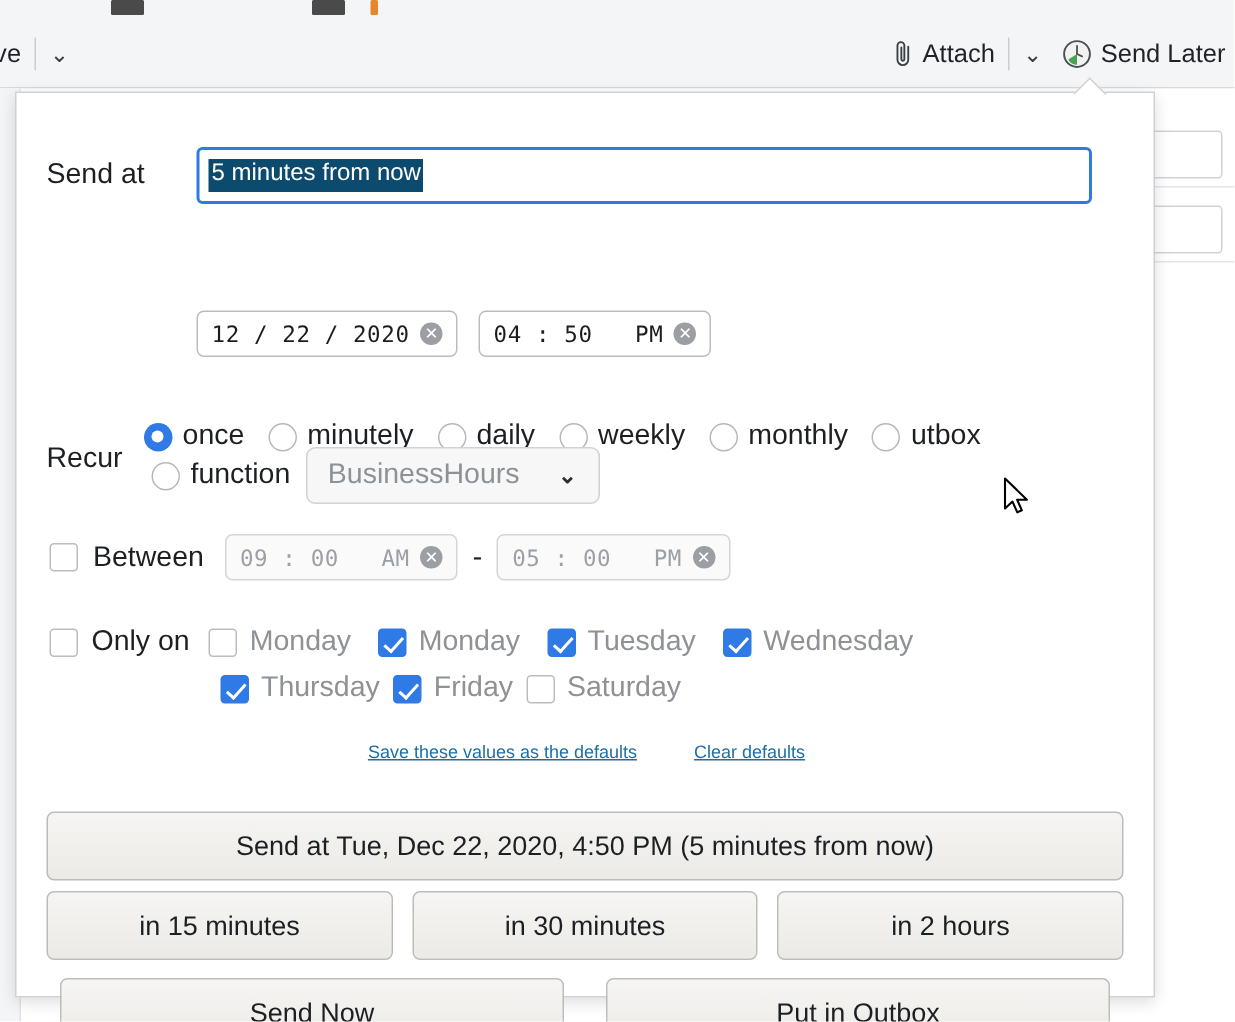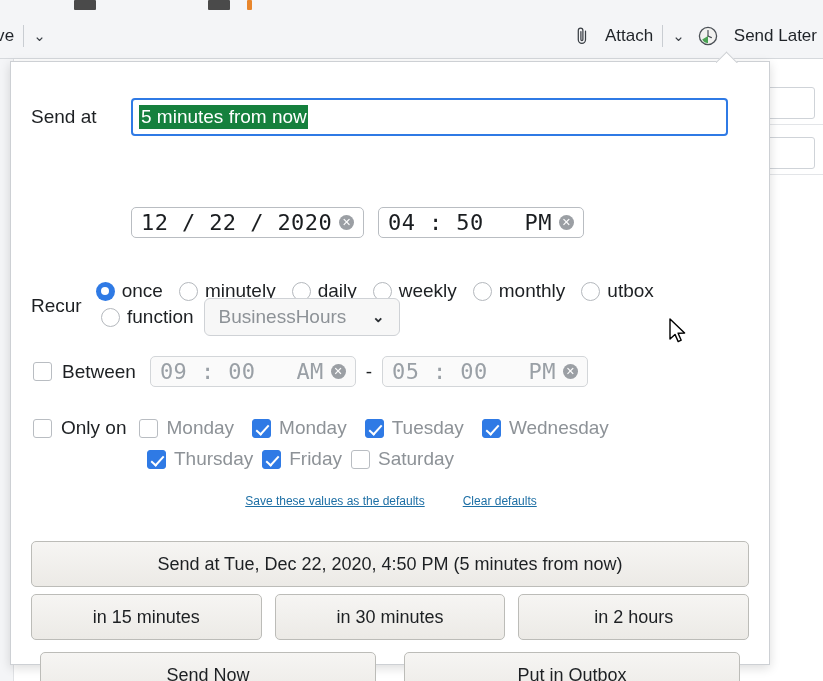--- a/index.html
+++ b/index.html
@@ -36,21 +36,21 @@
     margin-left: -4px;
   }
   .tb-sep {
     width: 1px; height: 22px; background: #c9cdd2; margin: 0 9px;
   }
   .tb-chev { font-size: 15px; color: #3a3f45; }
   .tb-right {
     margin-left: auto; display: flex; align-items: center; padding-right: 6px;
   }
   .tb-item {
-    display: flex; align-items: center; gap: 16px;
+    display: flex; align-items: center; gap: 6px;
     font-size: 17px; color: #1f2328;
   }
   .tb-item .lbl { white-space: nowrap; }
   .clip-icon { width: 14px; height: 20px; position: relative; display: inline-block; }
   .clock-icon { width: 20px; height: 20px; position: relative; display: inline-block; }
 
   
   .bg-body {
     position: absolute; left: 0; top: 59px; width: 823px; height: 622px;
     background: #ffffff;
@@ -99,37 +99,37 @@
   .lbl-sendat {
     font-size: 19px; color: #1d2023; width: 100px; flex: 0 0 auto;
   }
   .input-sendat {
     flex: 0 0 auto; width: 597px; height: 38px;
     border: 2px solid #2f7ae5; border-radius: 4px;
     background: #fff; display: flex; align-items: center;
     padding: 0 6px;
   }
   .sel-text {
-    font-size: 19px; color: #ffffff; background: #15803d;
+    font-size: 16px; color: #ffffff; background: #0c4a6e;
     padding: 1px 1px 2px 2px; line-height: 1.15; white-space: nowrap;
   }
 
   
   .row-datetime {
     position: absolute; left: 0; top: 145px; width: 760px;
     display: flex; align-items: center; gap: 14px; padding-left: 120px;
   }
   .chip {
     height: 31px; border: 1px solid #b9bdc2; border-radius: 5px;
     background: #ffffff; display: inline-flex; align-items: center;
     padding: 0 9px; gap: 7px;
   }
   .chip .val {
     font-family: "DejaVu Sans Mono", monospace;
-    font-size: 22px; color: #1a1d20; letter-spacing: .4px; white-space: pre;
+    font-size: 15px; color: #1a1d20; letter-spacing: .4px; white-space: pre;
   }
   .chip.disabled { background: #fafafa; border-color: #d3d6d9; }
   .chip.disabled .val { color: #9aa0a6; }
   .clear-x {
     width: 15px; height: 15px; border-radius: 50%;
     background: #9b9fa4; color: #fff; font-size: 11px; line-height: 15px;
     text-align: center; display: inline-block; font-family: "DejaVu Sans", sans-serif;
     flex: 0 0 auto;
   }
 

